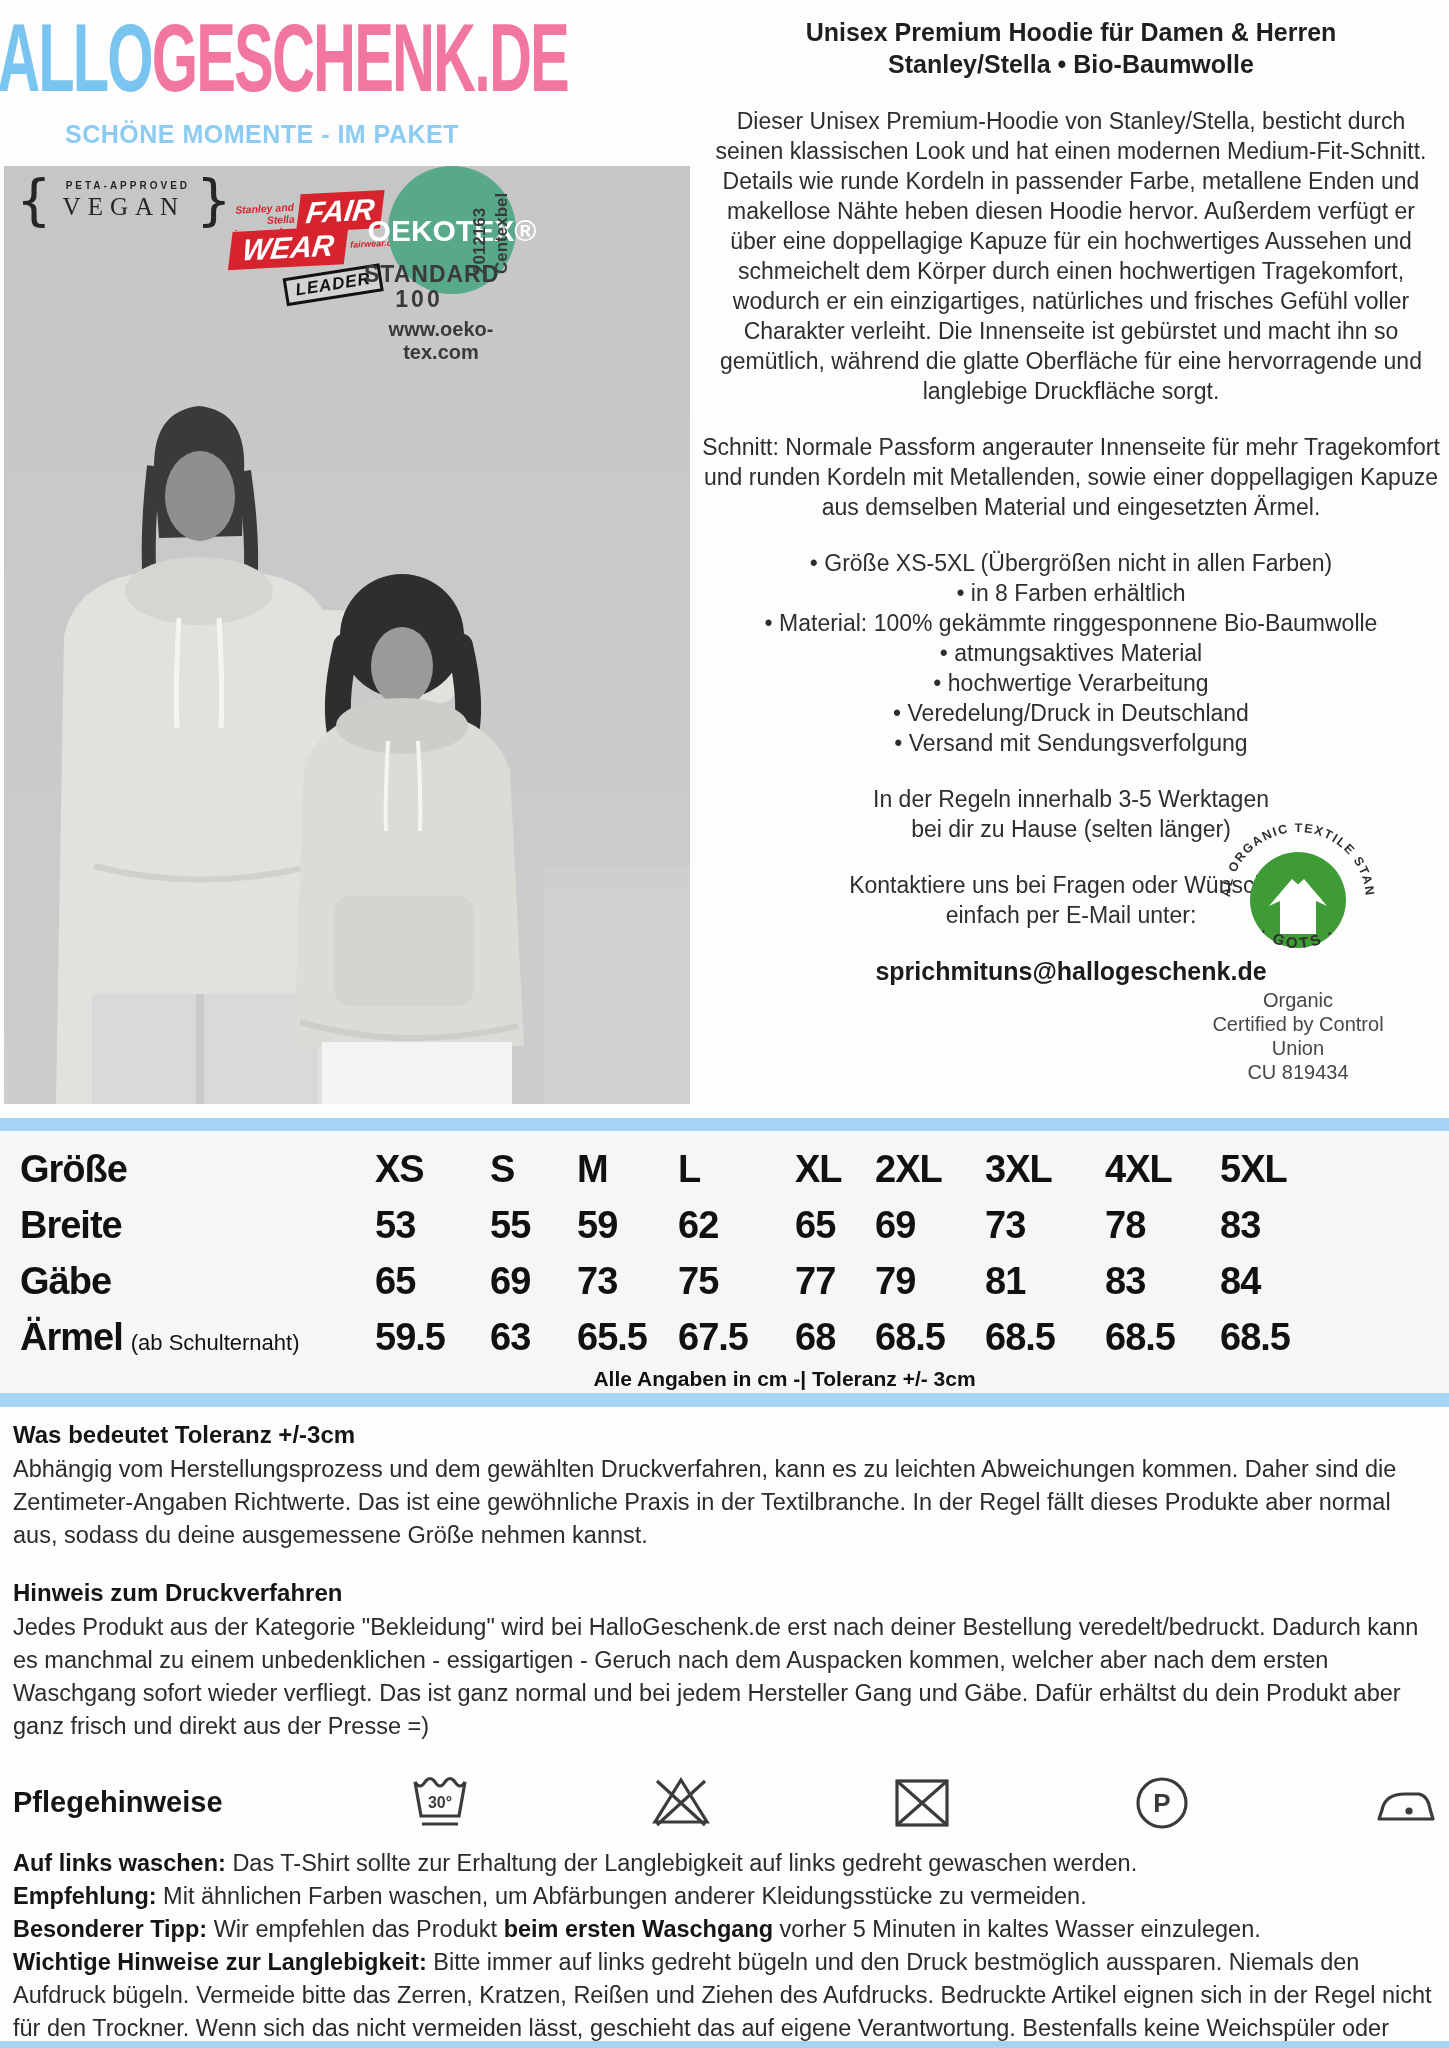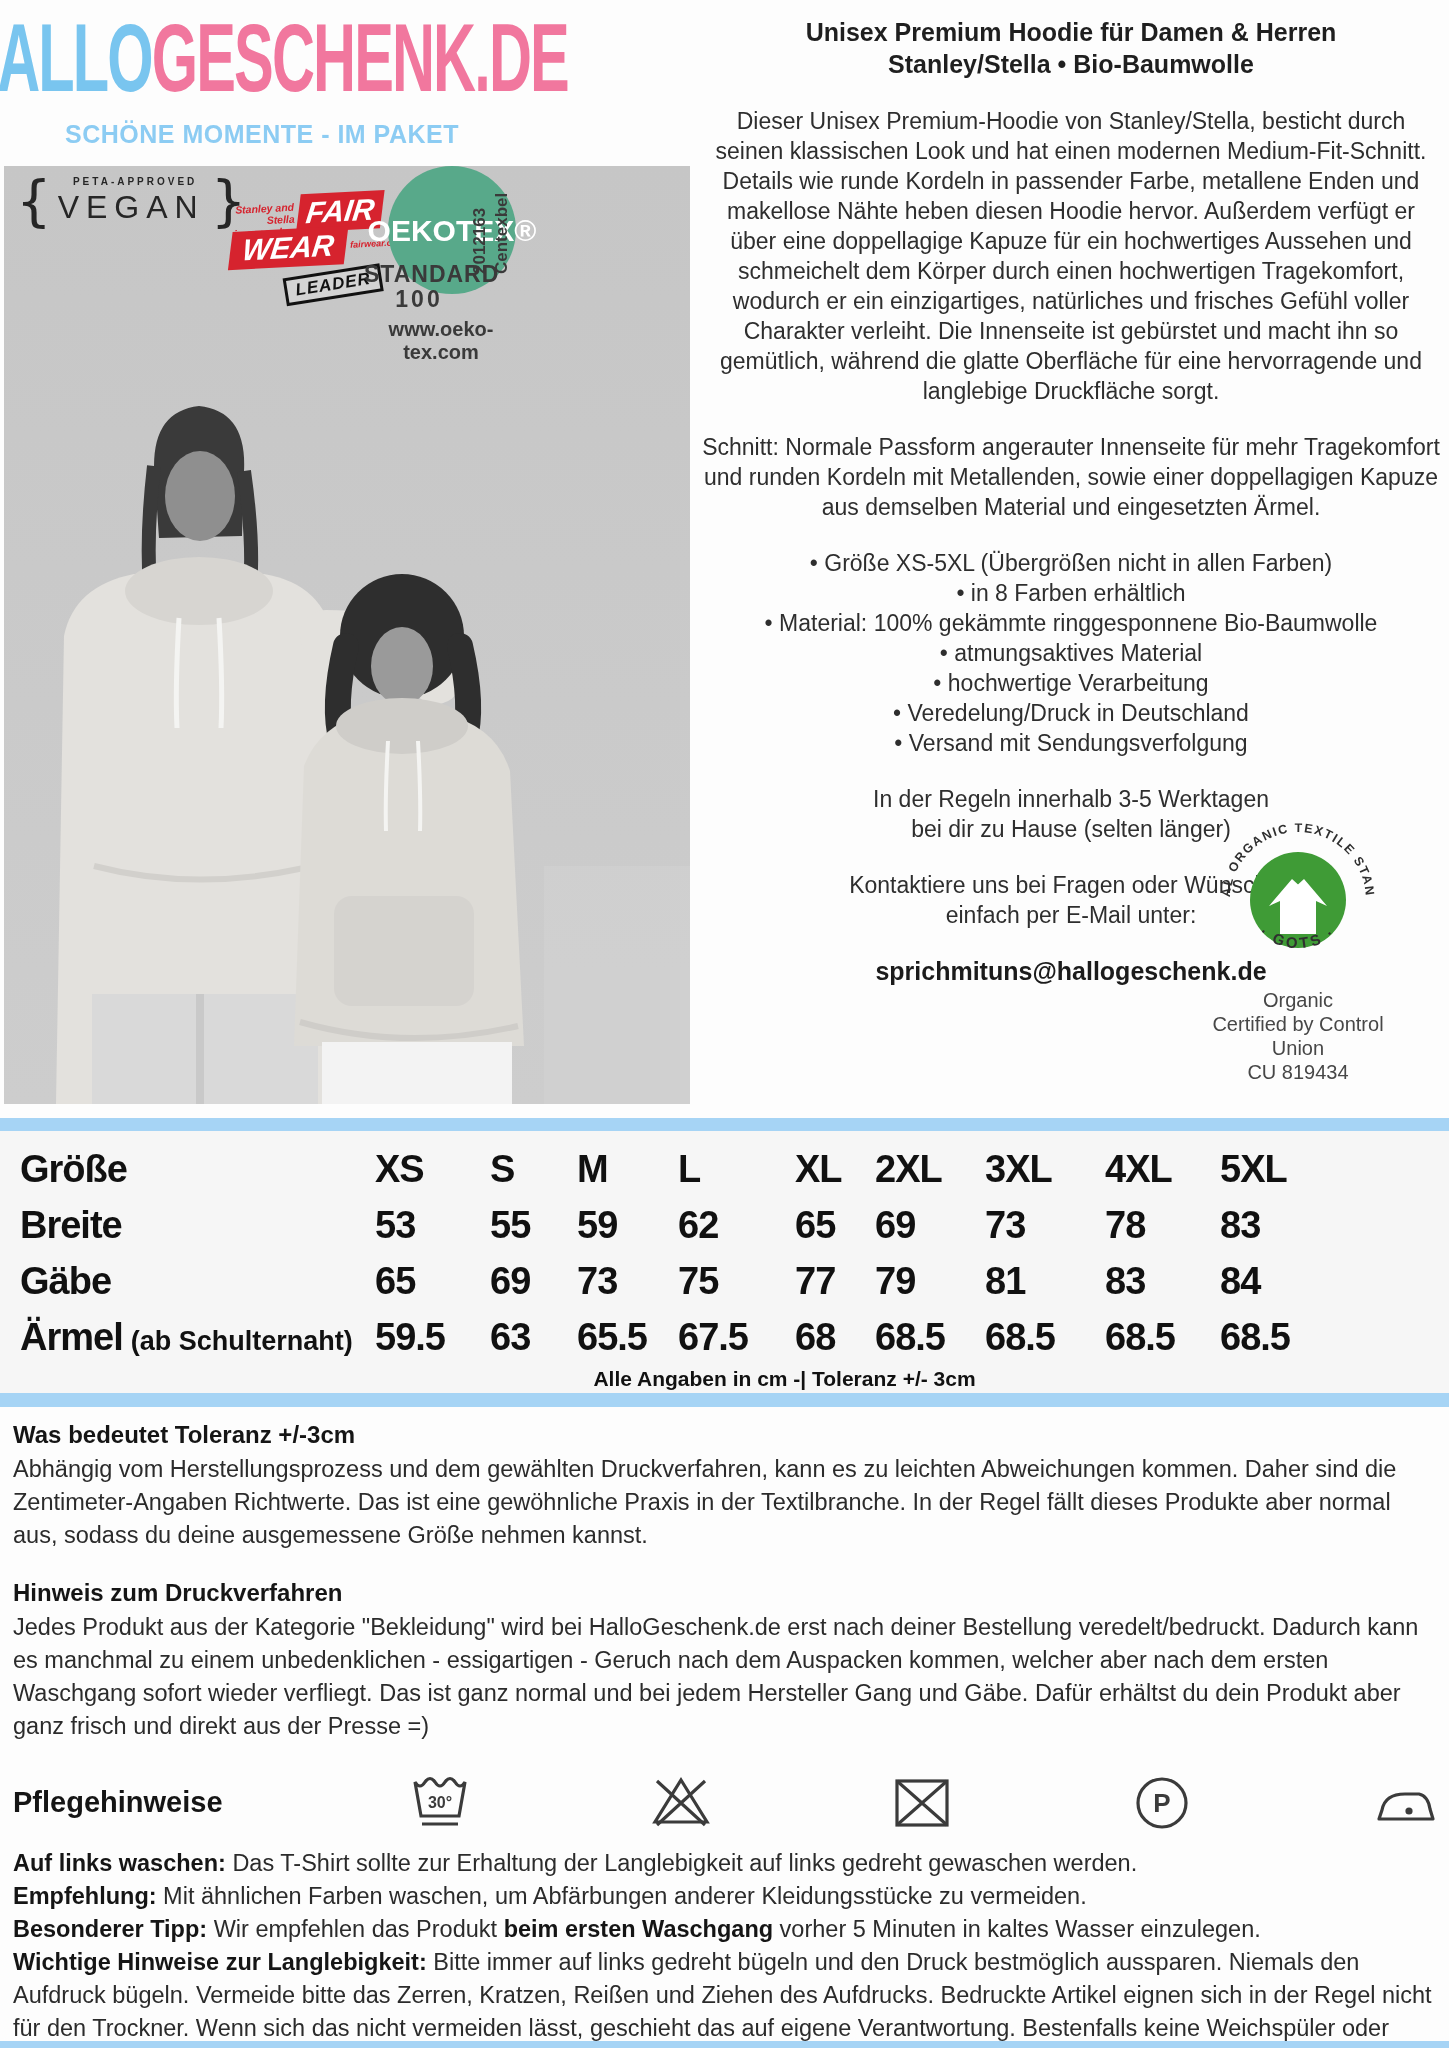--- a/index.html
+++ b/index.html
@@ -20,21 +20,21 @@
     font-size:25px; font-weight:800; letter-spacing:.5px; color:#8cccf3; white-space:nowrap;
   }
   
   .photo{position:absolute; left:4px; top:166px; width:686px; height:938px; background:#c9c9c9;}
   .photo svg{position:absolute; left:0; top:0;}
   
   .vegan{position:absolute; left:12px; top:10px; display:flex; align-items:center; color:#262626;}
   .vegan .brace{font-size:56px; font-weight:400; line-height:48px; font-family:"DejaVu Sans", sans-serif;}
   .vg-stack{display:flex; flex-direction:column; align-items:center; margin:0 6px;}
   .vg-top{font-size:10px; font-weight:700; letter-spacing:3px;padding-left:8px;}
-  .vg-main{font-size:32px; font-weight:500; letter-spacing:7px; margin-top:2px;}
+  .vg-main{font-size:25px; font-weight:500; letter-spacing:7px; margin-top:2px;font-family:Liberation Serif, serif;}
   
   .fairwear{position:absolute; left:224px; top:28px; width:160px; height:100px; transform:rotate(-3deg);}
   .fw-meta{position:absolute; left:-4px; top:6px; width:72px; text-align:right; color:#d6232e;
            font-size:10.5px; font-weight:700; font-style:italic; line-height:12px;}
   .fw-meta span{display:block;}
   .fw-fair{position:absolute; left:72px; top:0; width:84px; height:38px; background:#d6232e;
            transform:skewX(-10deg); color:#fff; font-style:italic; font-weight:800; font-size:30px;
            display:flex; align-items:center; justify-content:center;}
   .fw-wear{position:absolute; left:2px; top:34px; width:116px; height:38px; background:#d6232e;
            transform:skewX(-10deg); color:#fff; font-style:italic; font-weight:800; font-size:30px;
@@ -74,21 +74,21 @@
   
   .bar{position:absolute; left:0; width:1449px; background:#a6d4f5;}
   .bar1{top:1118px; height:13px;}
   .bar2{top:1393px; height:14px;}
   .bar3{top:2041px; height:7px;}
   
   .sizes{position:absolute; left:0; top:1131px; width:1449px; height:272px; background:#f6f6f6; color:#111;}
   .sizes-grid{display:grid; grid-template-columns:355px 115px 87px 101px 117px 80px 110px 120px 115px auto;
               grid-auto-rows:56px; align-items:center; padding:10px 0 0 20px;
               font-size:38px; font-weight:800; letter-spacing:-1px;}
-  .aermel-suffix{font-size:27px; font-weight:700; letter-spacing:0; margin-left:8px;text-align:right;}
+  .aermel-suffix{font-size:22px; font-weight:400; letter-spacing:0; margin-left:8px;text-align:right;}
   .sizes-note{margin-top:2px; text-align:center; padding-left:120px; font-size:21px; font-weight:800; color:#111;}
   
   .info{position:absolute; left:13px; top:1404px; width:1424px; font-size:23.5px; line-height:33px; color:#2b2b2b;}
   .info h3{margin:24px 0 2px 0; font-size:24px; line-height:33px; font-weight:800; color:#151515;}
   .info h3:first-child{margin-top:14px;}
   .info p{margin:0;}
   .care-row{display:flex; align-items:center; gap:24px; margin:30px 0 16px 0;justify-content:space-between;}
   .care-heading{font-size:29px; font-weight:800; color:#151515; margin-right:10px;}
   .care-row svg{display:block;}
   .care-line b{font-weight:800; color:#151515;}

